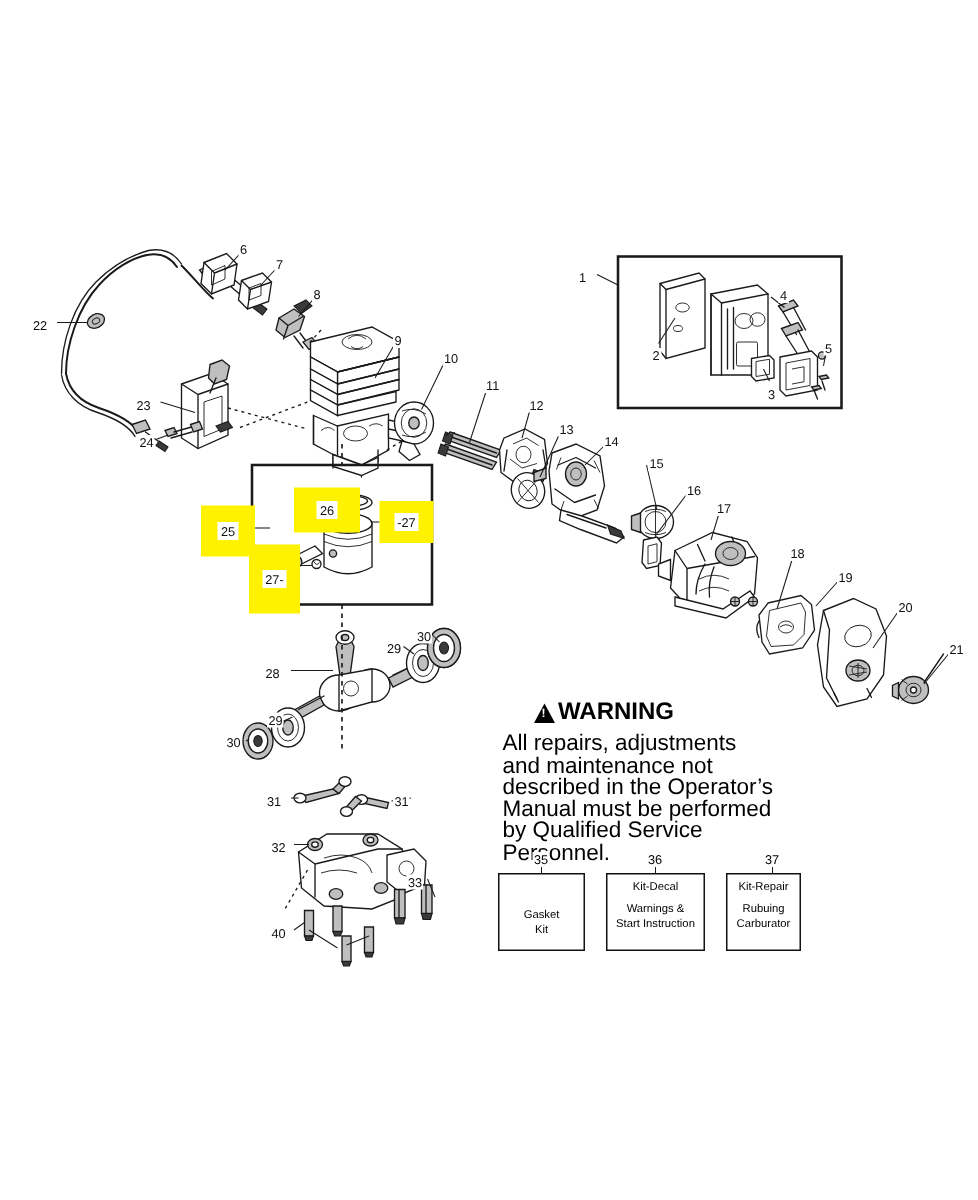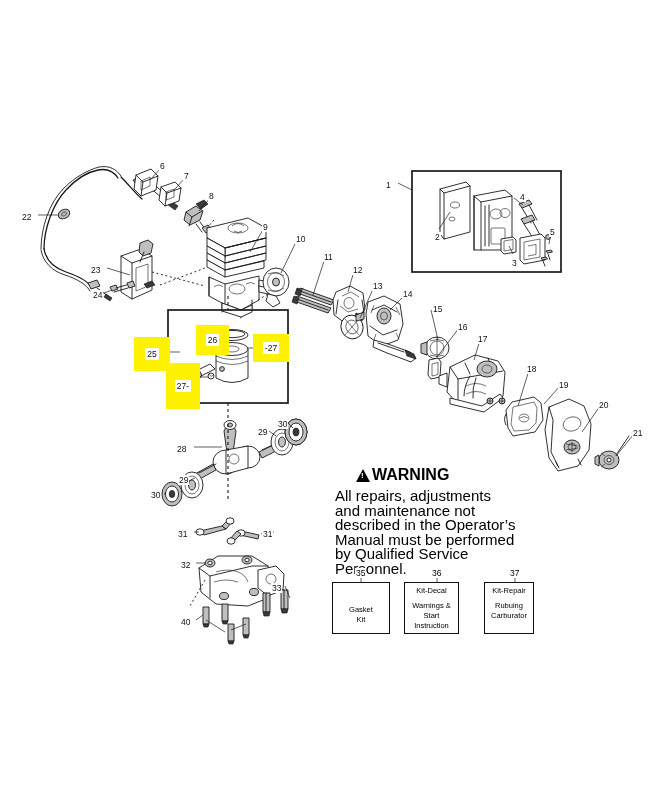--- a/index.html
+++ b/index.html
@@ -534,21 +534,21 @@
       <div class="num" style="left: 262px; top: 529px;">31</div>
       <div class="num" style="left: 180px; top: 560px;">32</div>
       <div class="num" style="left: 271px; top: 583px;">33</div>
       <div class="num" style="left: 180px; top: 617px;">40</div>
     </div>
 
   <div id="highlights">
       <div class="hl" style="left: 134px; top: 337px; width: 36px; height: 34px; background: rgb(255, 242, 0);">
         <span class="chip">25</span>
       </div>
-      <div class="hl" style="left: 196px; top: 325px; width: 33px; height: 30px; background: rgb(255, 242, 0);">
+      <div class="hl" style="left: 196px; top: 325px; width: 44px; height: 30px; background: rgb(255, 242, 0);">
         <span class="chip">26</span>
       </div>
       <div class="hl" style="left: 253px; top: 334px; width: 36px; height: 28px; background: rgb(255, 242, 0);">
         <span class="chip">-27</span>
       </div>
       <div class="hl" style="left: 166px; top: 363px; width: 34px; height: 46px; background: rgb(255, 242, 0);">
         <span class="chip">27-</span>
       </div>
     </div>
 
@@ -562,21 +562,21 @@
     <div class="wbody">All repairs, adjustments and maintenance not described in the Operator’s Manual must be performed by Qualified Service Personnel.</div>
   </div>
 
   <div id="kits">
       <div class="kitnum" style="left: 355px; top: 568px;">35</div>
       <div class="kit" style="left: 332px; top: 582px; width: 58px; height: 52px;">
         <div class="kb kbody-center" style="white-space: pre-line; margin-top: 19px;">Gasket
 Kit</div>
       </div>
       <div class="kitnum" style="left: 431px; top: 568px;">36</div>
-      <div class="kit" style="left: 404px; top: 582px; width: 55px; height: 52px; align-items: center;">
+      <div class="kit" style="left: 404px; top: 582px; width: 66px; height: 52px; align-items: center;">
         <div class="kt">Kit-Decal</div>
         <div class="kb" style="white-space: pre-line;">Warnings &amp;
 Start Instruction</div>
       </div>
       <div class="kitnum" style="left: 509px; top: 568px;">37</div>
       <div class="kit" style="left: 484px; top: 582px; width: 50px; height: 52px;">
         <div class="kt">Kit-Repair</div>
         <div class="kb" style="white-space: pre-line;">Rubuing
 Carburator</div>
       </div>

